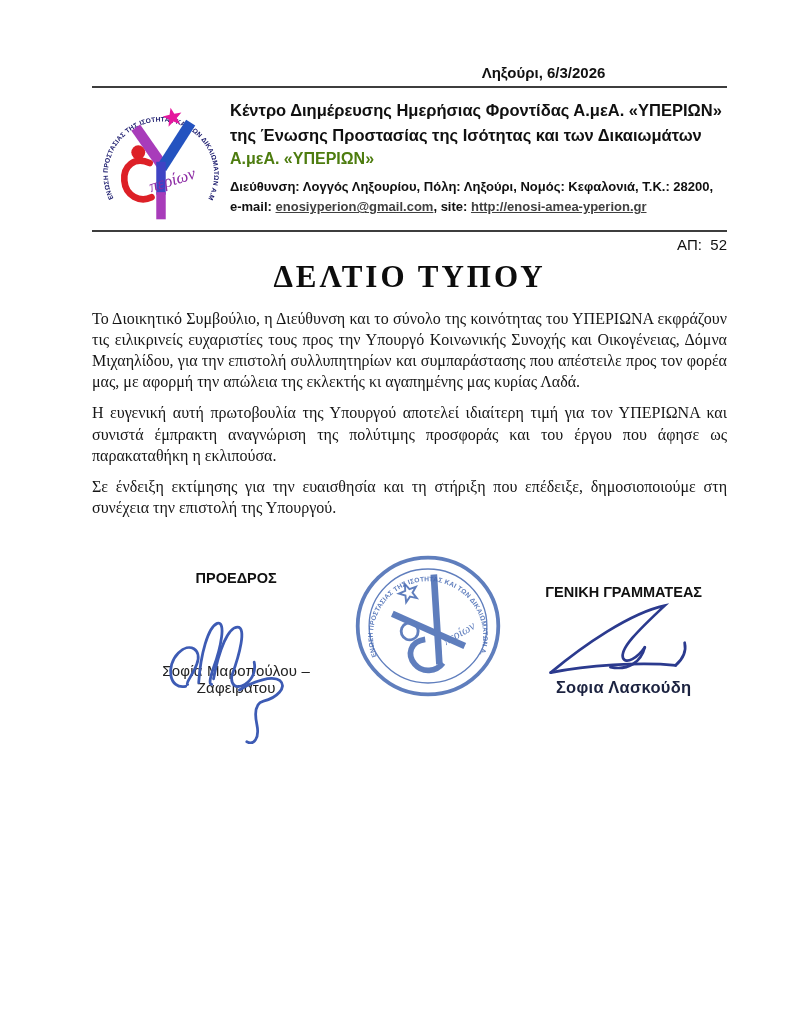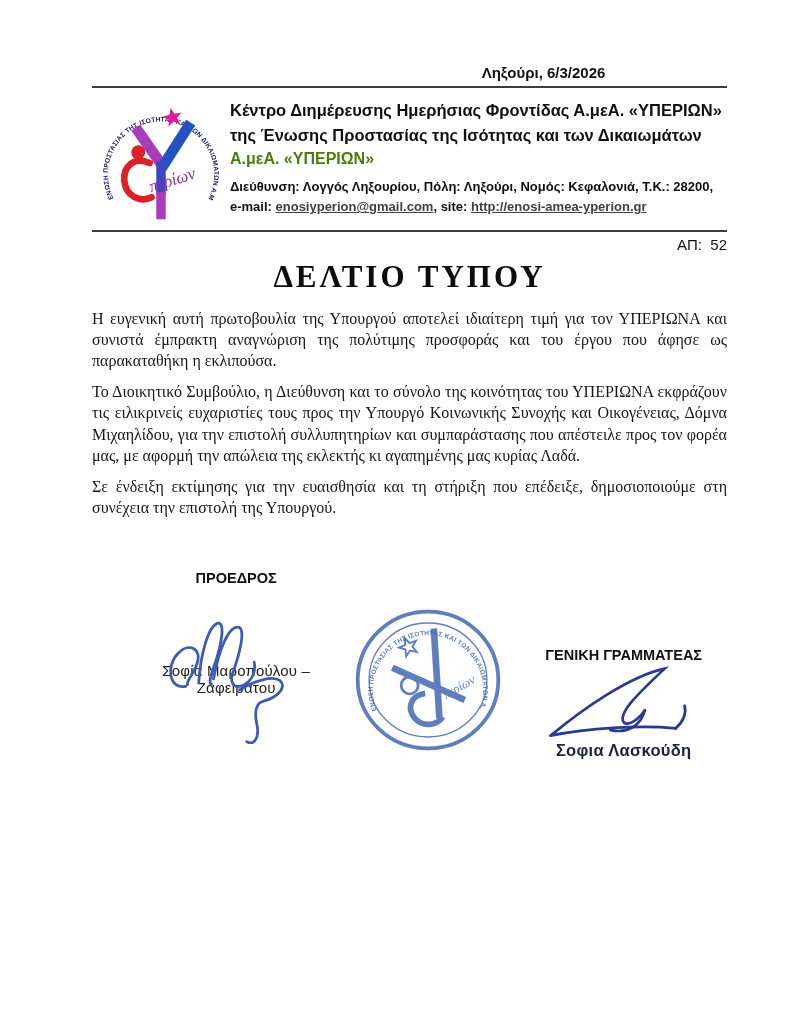--- a/index.html
+++ b/index.html
@@ -25,24 +25,24 @@
   .link { color:#404040; text-decoration:underline; cursor:pointer; }
   .ref-number { text-align:right; font-weight:normal; font-size:15px; margin-top:4px; white-space:pre; }
   .press-title {
     font-family:"Liberation Serif", serif; font-weight:bold; font-size:31px;
     text-align:center; letter-spacing:3px; margin:6px 0 13px 0; color:#0d0d0d;
   }
   .body-text p {
     font-family:"Liberation Serif", serif; font-size:16px; line-height:1.32;
     text-align:justify; margin:0 0 10px 0; color:#161616;
   }
-  .sig-area { margin-top:52px; display:flex; align-items:flex-end; }
+  .sig-area { margin-top:52px; display:flex; align-items:flex-start; }
   .sig-col { text-align:center; position:relative; }
   .sig-left { width:252px; margin-left:30px; height:190px; }
-  .sig-right { width:228px; margin-left:14px; margin-top:8px; }
+  .sig-right { width:228px; margin-left:14px; margin-top:14px; }
   .sig-role { font-weight:bold; font-size:14.5px; color:#111; }
   .sig-ink-left { position:absolute; left:36px; top:16px; z-index:2; }
   .sig-name-left {
     position:absolute; top:92px; left:0; width:100%;
     font-size:15px; color:#222; z-index:1; letter-spacing:0.2px;
   }
   .stamp-wrap { width:152px; margin:-20px 2px 0 2px; flex:0 0 152px; }
   .sig-ink-right { display:block; margin:2px auto -10px auto; }
   .sig-name-right { font-weight:bold; font-size:16.5px; color:#1c2340; letter-spacing:0.3px; }
 </style>
@@ -83,22 +83,22 @@
         <span>e-mail: </span><a class="link">enosiyperion@gmail.com</a><span>, site: </span><a class="link">http://enosi-amea-yperion.gr</a>
       </div>
     </div>
   </div>
 
   <div class="ref-number">ΑΠ:  52</div>
 
   <div class="press-title">ΔΕΛΤΙΟ ΤΥΠΟΥ</div>
 
   <div class="body-text">
+    <p>Το Διοικητικό Συμβούλιο, η Διεύθυνση και το σύνολο της κοινότητας του ΥΠΕΡΙΩΝΑ εκφράζουν τις ειλικρινείς ευχαριστίες τους προς την Υπουργό Κοινωνικής Συνοχής και Οικογένειας, Δόμνα Μιχαηλίδου, για την επιστολή συλλυπητηρίων και συμπαράστασης που απέστειλε προς τον φορέα μας, με αφορμή την απώλεια της εκλεκτής κι αγαπημένης μας κυρίας Λαδά.</p>
     <p>Η ευγενική αυτή πρωτοβουλία της Υπουργού αποτελεί ιδιαίτερη τιμή για τον ΥΠΕΡΙΩΝΑ και συνιστά έμπρακτη αναγνώριση της πολύτιμης προσφοράς και του έργου που άφησε ως παρακαταθήκη η εκλιπούσα.</p>
-    <p>Το Διοικητικό Συμβούλιο, η Διεύθυνση και το σύνολο της κοινότητας του ΥΠΕΡΙΩΝΑ εκφράζουν τις ειλικρινείς ευχαριστίες τους προς την Υπουργό Κοινωνικής Συνοχής και Οικογένειας, Δόμνα Μιχαηλίδου, για την επιστολή συλλυπητηρίων και συμπαράστασης που απέστειλε προς τον φορέα μας, με αφορμή την απώλεια της εκλεκτής κι αγαπημένης μας κυρίας Λαδά.</p>
     <p>Σε ένδειξη εκτίμησης για την ευαισθησία και τη στήριξη που επέδειξε, δημοσιοποιούμε στη συνέχεια την επιστολή της Υπουργού.</p>
   </div>
 
   <div class="sig-area">
 
     <div class="sig-col sig-left">
       <div class="sig-role">ΠΡΟΕΔΡΟΣ</div>
       <svg class="sig-ink-left" width="185" height="158" viewBox="0 0 200 170">
         <g stroke="#3d5bb4" stroke-width="3" fill="none" stroke-linecap="round">
           <path d="M30,108 C12,112 8,86 22,72 C34,60 48,68 42,84 C38,95 30,104 32,106"></path>

